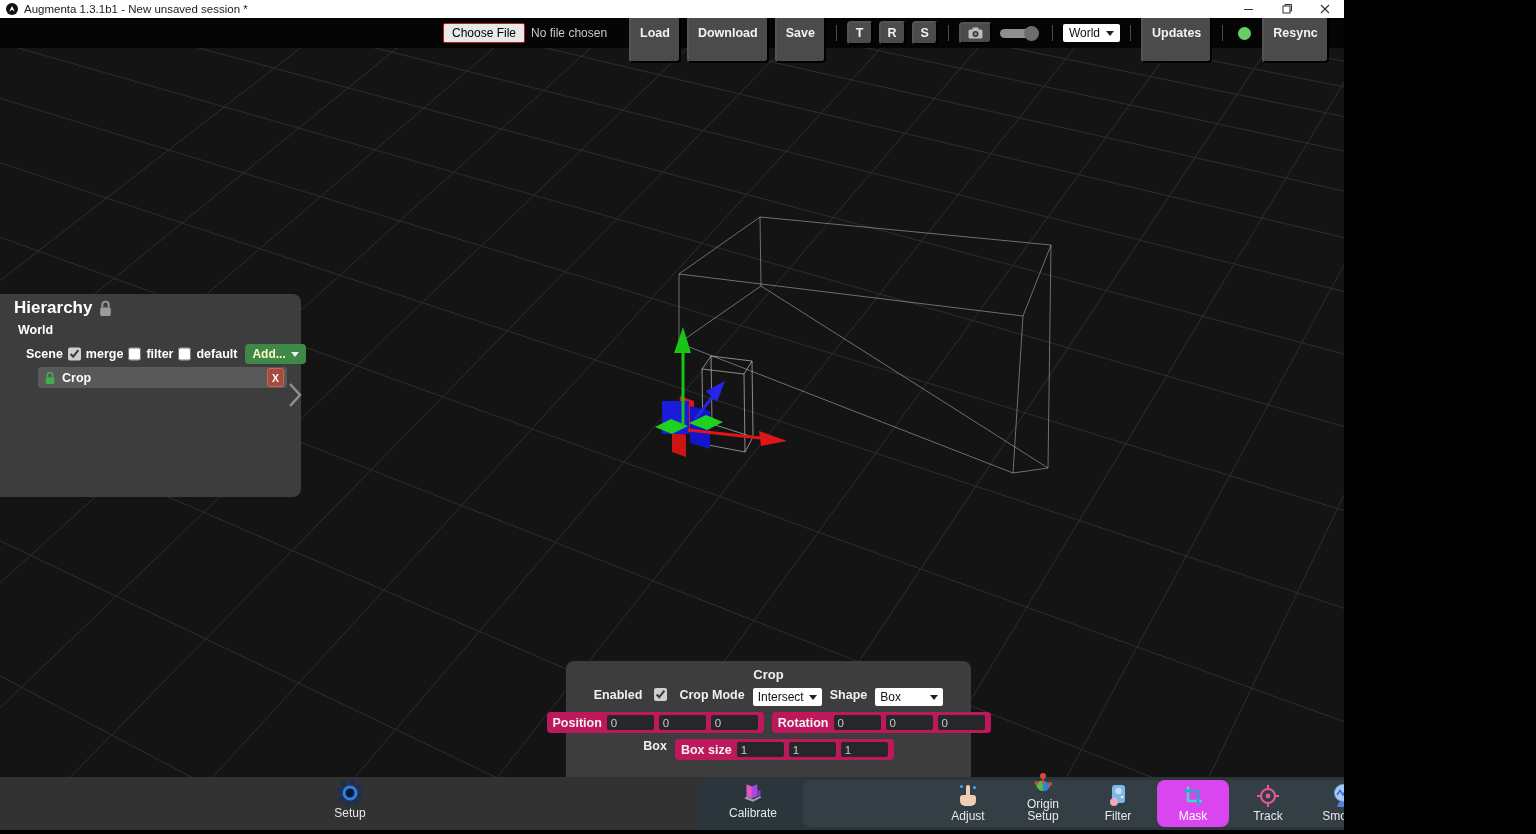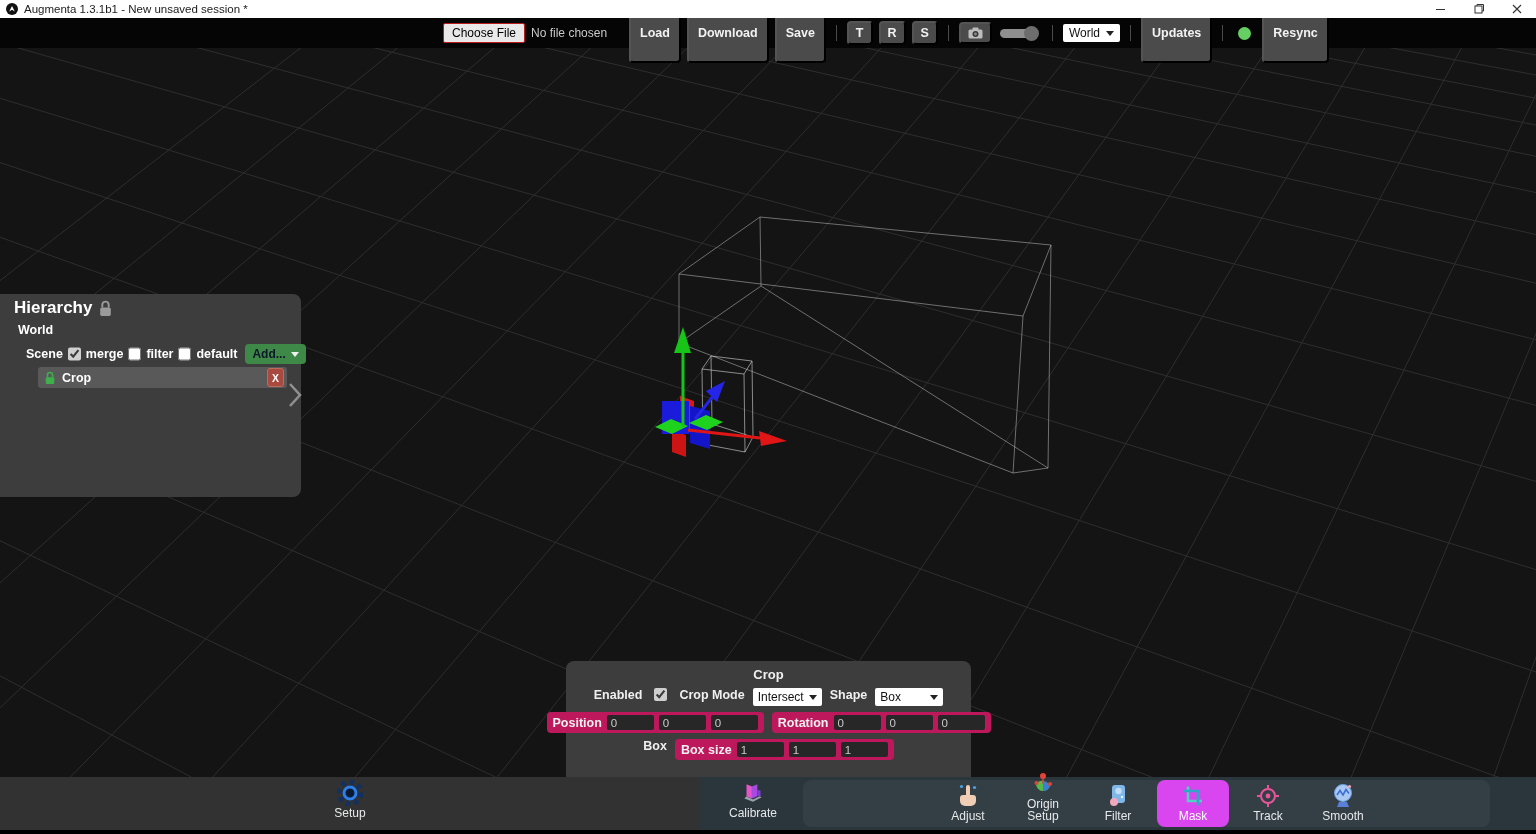--- a/index.html
+++ b/index.html
@@ -1,16 +1,16 @@
 <!DOCTYPE html>
 <html><head>
 <meta charset="utf-8">
 <style>
   html,body{margin:0;padding:0;background:#000;}
-  .app{position:relative;width:1536px;height:834px;overflow:hidden;background:#141414;
+  .app{position:relative;width:1344px;height:834px;overflow:hidden;background:#141414;
        font-family:"Liberation Sans", sans-serif; -webkit-font-smoothing:antialiased;}
   
   .titlebar{position:absolute;top:0;left:0;right:0;height:18px;background:#ffffff;z-index:30;
             display:flex;align-items:center;}
   .titlebar .logo{margin-left:6px;width:12px;height:12px;}
   .titlebar .title{margin-left:6px;font-size:11.5px;color:#1b1b1b;}
   .win-controls{position:absolute;right:0;top:0;height:18px;display:flex;}
   .win-btn{width:38px;height:18px;display:flex;align-items:center;justify-content:center;cursor:default;}
   
   .toolbar{position:absolute;top:18px;left:0;right:0;height:30px;background:#050505;z-index:20;}
@@ -29,21 +29,21 @@
   .caret.w{border-top-color:#f0f0f0;}
   .dot{width:13px;height:13px;border-radius:50%;background:#66cf63;margin:0 5px;}
   
   .hier{position:absolute;left:0;top:294px;width:301px;height:203px;background:#3d3d3d;z-index:12;
         border-radius:0 8px 8px 0;color:#fff;}
   .hier-title{position:absolute;left:14px;top:4px;font-size:17px;font-weight:700;display:flex;align-items:center;gap:6px;}
   .hier-world{position:absolute;left:18px;top:29px;font-size:12.5px;font-weight:700;}
   .scene-row{position:absolute;left:21px;top:50px;right:8px;display:flex;align-items:center;gap:5px;
              font-size:12.5px;font-weight:600;}
   .scene-row input[type=checkbox]{width:14px;height:14px;accent-color:#cfcfcf;margin:0;}
-  .addbtn{margin-left:3px;background:#3e8948;color:#0f172a;font-size:12px;font-weight:600;border-radius:4px;
+  .addbtn{margin-left:3px;background:#3e8948;color:#fef9c3;font-size:12px;font-weight:600;border-radius:4px;
           padding:3px 7px;display:flex;align-items:center;gap:5px;}
   .crop-row{position:absolute;left:38px;top:73px;width:240px;height:21px;background:#595959;border-radius:3px;
             display:flex;align-items:center;padding:0 3px 0 6px;font-size:12.5px;font-weight:600;gap:6px;}
   .xbtn{margin-left:auto;width:15px;height:17px;background:#a84a40;border:1px solid #c06a5c;border-radius:3px;
         color:#fff;font-size:10.5px;font-weight:700;display:flex;align-items:center;justify-content:center;}
   .panel-chev{position:absolute;left:286px;top:380px;z-index:12;}
   
   .croppanel{position:absolute;left:566px;top:661px;width:405px;height:116px;background:#3d3d3d;z-index:12;
              border-radius:8px 8px 0 0;color:#f0f0f0;font-size:12.5px;font-weight:600;}
   .cp-title{text-align:center;padding-top:6px;font-size:13px;font-weight:700;}

